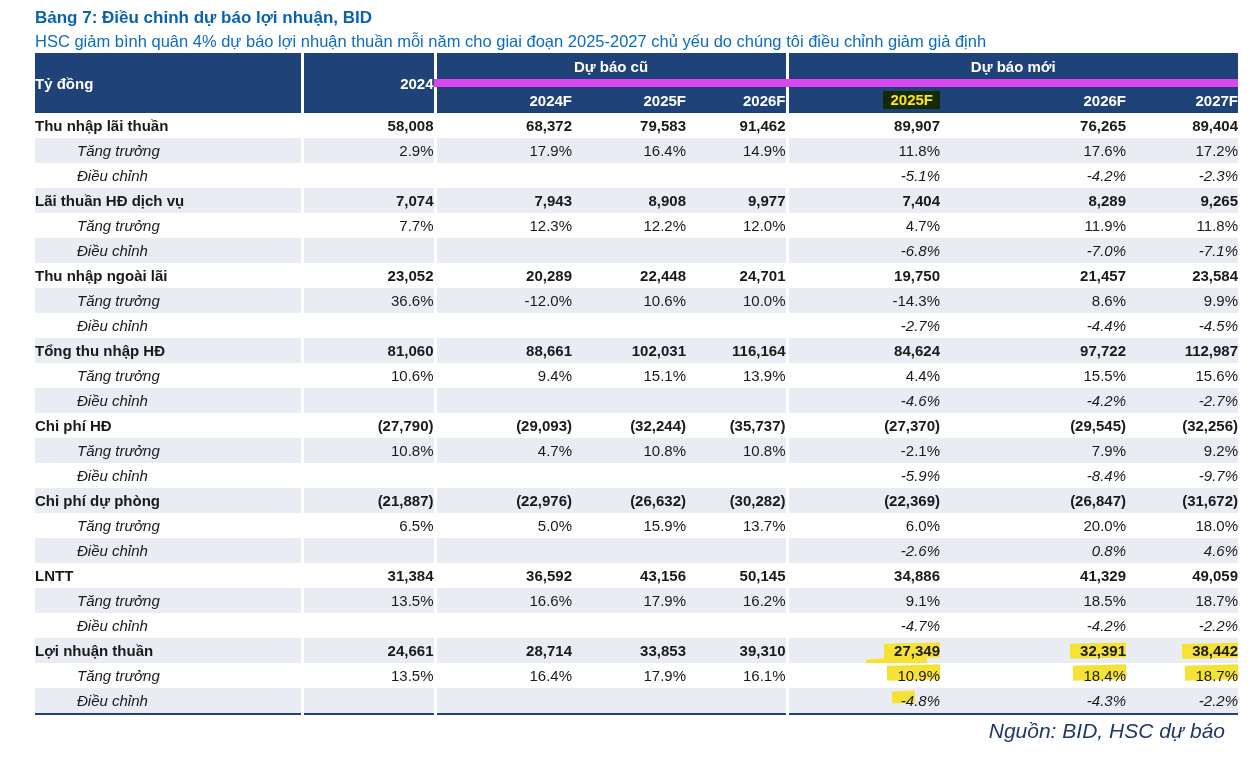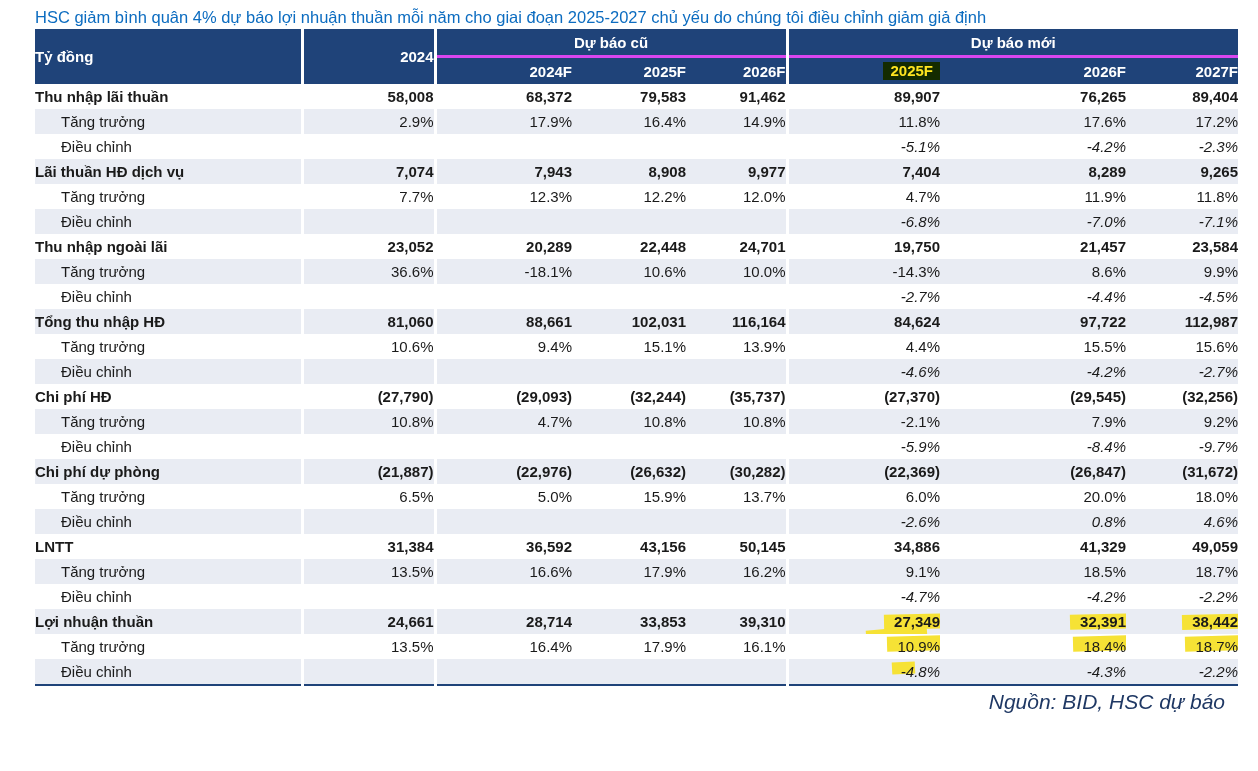--- a/index.html
+++ b/index.html
@@ -20,47 +20,48 @@
   .title{font-size:17px;font-weight:700;color:var(--titleblue);line-height:24px;}
   .subtitle{font-size:16.5px;color:var(--subblue);line-height:23px;}
   table.fc{border-collapse:collapse;table-layout:fixed;width:1203px;}
   table.fc th,table.fc td{padding:0;margin:0;font-size:15px;overflow:hidden;white-space:nowrap;}
   thead th{background:var(--navy);color:#fff;font-weight:700;height:26px;}
   th.h-label{text-align:left;padding-left:15px;}
   th.h-2024{text-align:right;padding-right:15px;}
   th.h-group{text-align:center;}
   th.h-year{text-align:right;padding-right:14px;}
   .sep{border-left:3px solid #fff;}
-  .topline{border-top:3px solid #d946ef;}
+  .topline{border-top:8px solid #d946ef;}
   .hl-dark{display:inline-block;background:#142B00;color:#FFE51F;padding:0 7px 1px 7px;font-weight:700;}
   tbody td{height:25px;}
   tbody tr.stripe td{background:var(--stripe);}
   td.c-label{text-align:left;padding-left:14px;font-weight:700;}
   td.c-val{text-align:right;padding-right:14px;}
   tr.r-main td.c-val span{font-weight:700;}
-  tr.r-growth td.c-label,tr.r-adjust td.c-label{font-weight:400;padding-left:26px;}
+  tr.r-growth td.c-label,tr.r-adjust td.c-label{font-weight:400;font-style:italic;padding-left:42px;}
   tr.r-adjust td.c-val span{font-style:italic;}
   td.c-val.col-0,td.c-val.col-1,td.c-val.col-4{border-left:3px solid #fff;}
   tbody tr:last-child td{border-bottom:2px solid var(--navy);}
   
   .hl-full{position:relative;z-index:0;display:inline-block;}
   .hl-full::before{content:"";position:absolute;z-index:-1;left:-10px;right:-8px;top:1px;bottom:1px;background:var(--yl);transform:rotate(-1.2deg);}
   .hl-ext::before{right:-44px;}
   .hl-smear::after{content:"";position:absolute;z-index:-1;left:-28px;right:28%;top:15px;height:10px;background:var(--yl);transform:rotate(-5deg);}
   .hl-top{position:relative;z-index:0;display:inline-block;}
   .hl-top::before{content:"";position:absolute;z-index:-1;left:-10px;right:-3px;top:-2px;height:15px;background:var(--yl);transform:rotate(-1.5deg);}
   .hl-part{position:relative;z-index:0;display:inline-block;}
   .hl-part::before{content:"";position:absolute;z-index:-1;left:-9px;width:58%;top:-1px;height:12px;background:var(--yl);transform:rotate(-3deg);}
   .source{width:1203px;text-align:right;font-size:21px;font-style:italic;color:var(--srcnavy);margin-top:4px;padding-right:13px;box-sizing:border-box;}
 </style>
 </head>
 <body>
 
 <div class="page">
   <div class="inner">
+    <div class="title">Bảng 7: Điều chỉnh dự báo lợi nhuận, BID</div>
     <div class="subtitle">HSC giảm bình quân 4% dự báo lợi nhuận thuần mỗi năm cho giai đoạn 2025-2027 chủ yếu do chúng tôi điều chỉnh giảm giả định</div>
 
     <table class="fc">
       <colgroup>
         <col style="width:267px">
           <col style="width:133px">
         <col style="width:137px">
           <col style="width:114px">
           <col style="width:101px">
         <col style="width:153px">
@@ -150,21 +151,21 @@
             <td class="c-val col-1"><span>20,289</span></td>
             <td class="c-val col-2"><span>22,448</span></td>
             <td class="c-val col-3"><span>24,701</span></td>
             <td class="c-val col-4"><span>19,750</span></td>
             <td class="c-val col-5"><span>21,457</span></td>
             <td class="c-val col-6"><span>23,584</span></td>
           </tr>
           <tr class="r-growth stripe">
             <td class="c-label">Tăng trưởng</td>
             <td class="c-val col-0"><span>36.6%</span></td>
-            <td class="c-val col-1"><span>-18.1%</span></td>
+            <td class="c-val col-1"><span>-12.0%</span></td>
             <td class="c-val col-2"><span>10.6%</span></td>
             <td class="c-val col-3"><span>10.0%</span></td>
             <td class="c-val col-4"><span>-14.3%</span></td>
             <td class="c-val col-5"><span>8.6%</span></td>
             <td class="c-val col-6"><span>9.9%</span></td>
           </tr>
           <tr class="r-adjust">
             <td class="c-label">Điều chỉnh</td>
             <td class="c-val col-0"><span></span></td>
             <td class="c-val col-1"><span></span></td>

